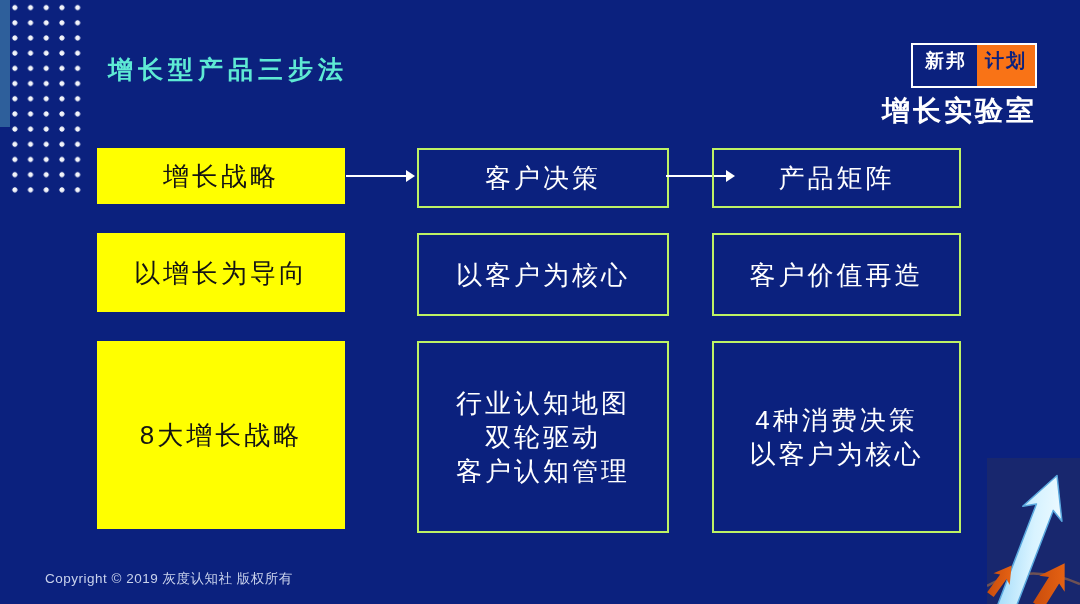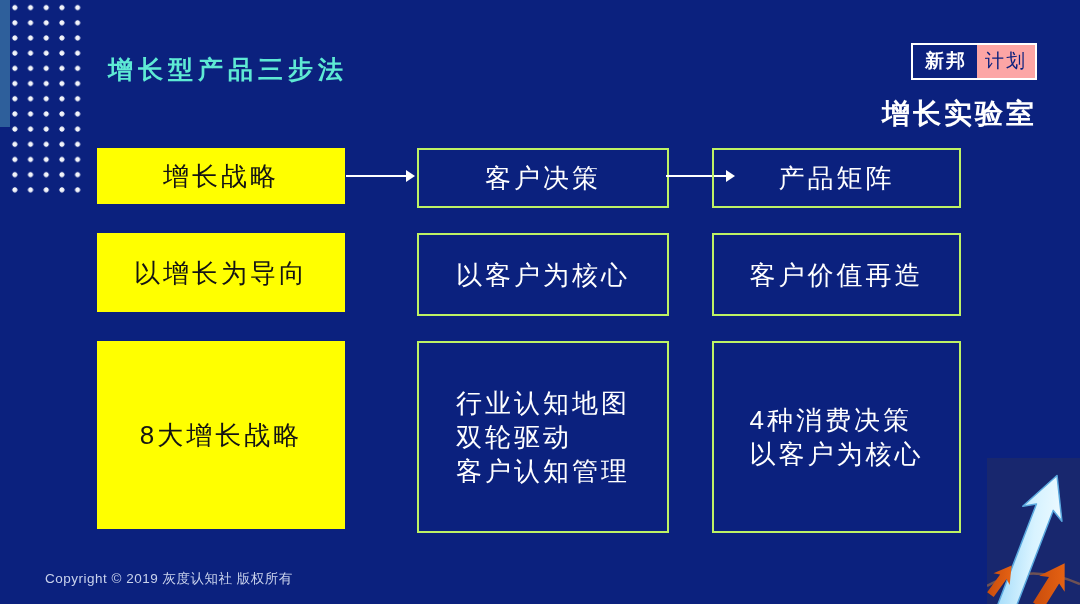--- a/index.html
+++ b/index.html
@@ -28,37 +28,37 @@
   }
   
   .logo{position:absolute;top:43px;right:43px;text-align:right;}
   .logo-badge{
     display:inline-flex;align-items:stretch;
     border:2px solid #FFFFFF;
   }
   .logo-badge .seg-left{
     color:#FFFFFF;background:transparent;
     font-size:19px;font-weight:bold;letter-spacing:2px;
-    padding:3px 10px 4px 12px;
+    padding:3px 10px 12px 12px;
   }
   .logo-badge .seg-right{
-    color:#0B217E;background:#fca5a5;
-    font-size:19px;font-weight:normal;letter-spacing:2px;
+    color:#0B217E;background:#f97316;
+    font-size:19px;font-weight:bold;letter-spacing:2px;
     padding:3px 8px 4px 8px;
   }
   .logo-name{
-    margin-top:15px;
+    margin-top:4px;
     color:#FFFFFF;font-size:28px;font-weight:bold;letter-spacing:3px;
     white-space:nowrap;
   }
   
   .box{
     position:absolute;
     display:flex;align-items:center;justify-content:center;
-    text-align:left;
+    text-align:center;
     font-size:26px;letter-spacing:3px;
     white-space:pre-line;line-height:34px;
   }
   .box.yellow{background:#FFFF00;color:#141414;}
   .box.outline{border:2px solid #bef264;color:#FFFFFF;background:transparent;}
   .r1{top:148px;height:56px;}
   .r2{top:233px;height:79px;}
   .r3{top:341px;height:188px;}
   .c1{left:97px;width:248px;}
   .c2{left:417px;width:248px;}

